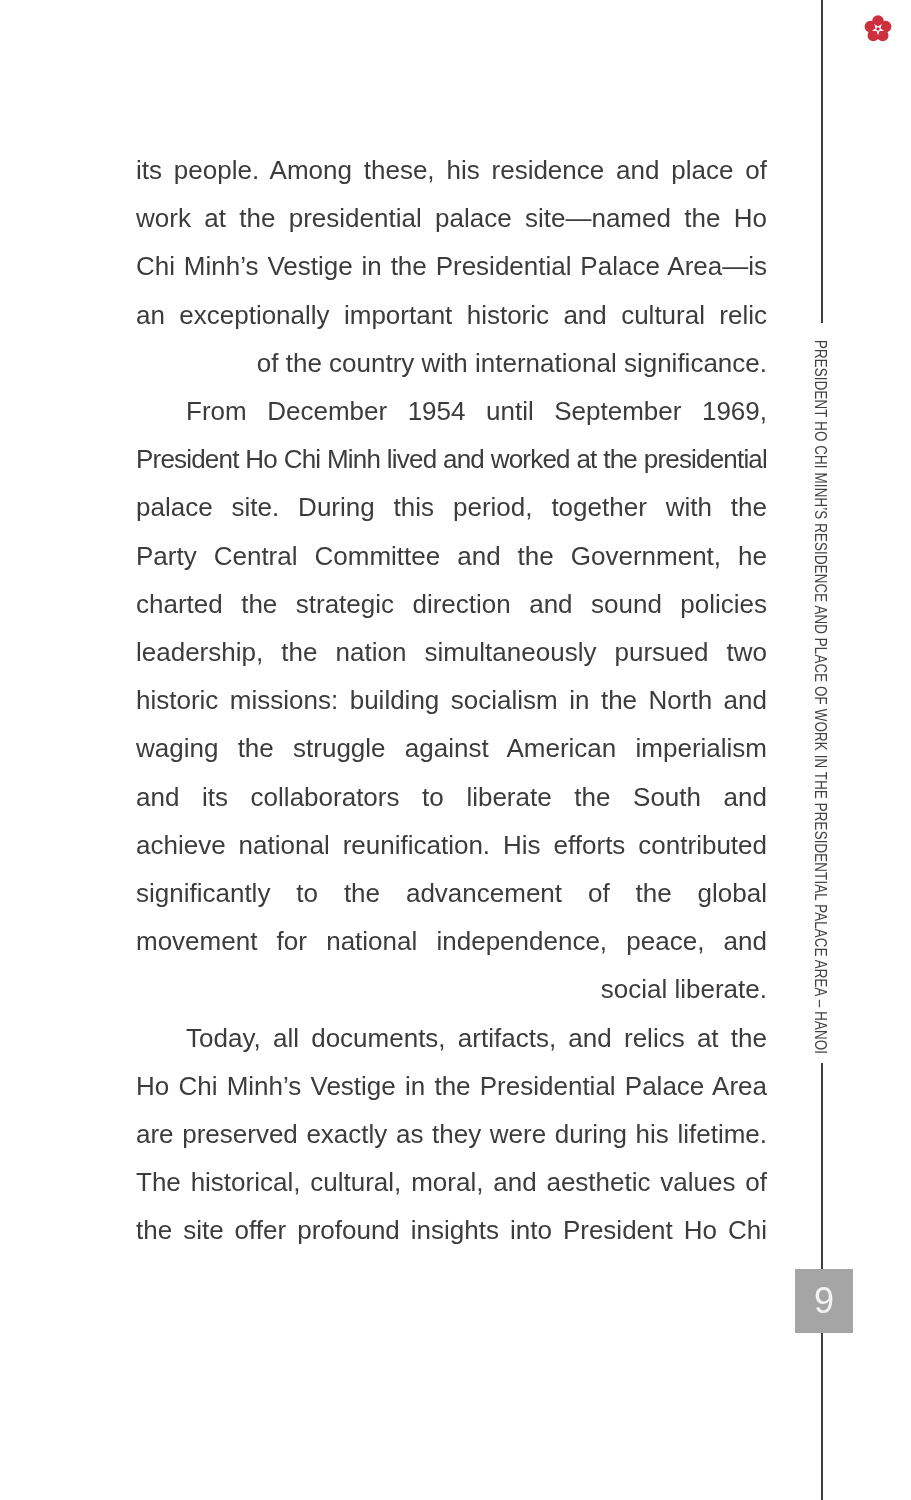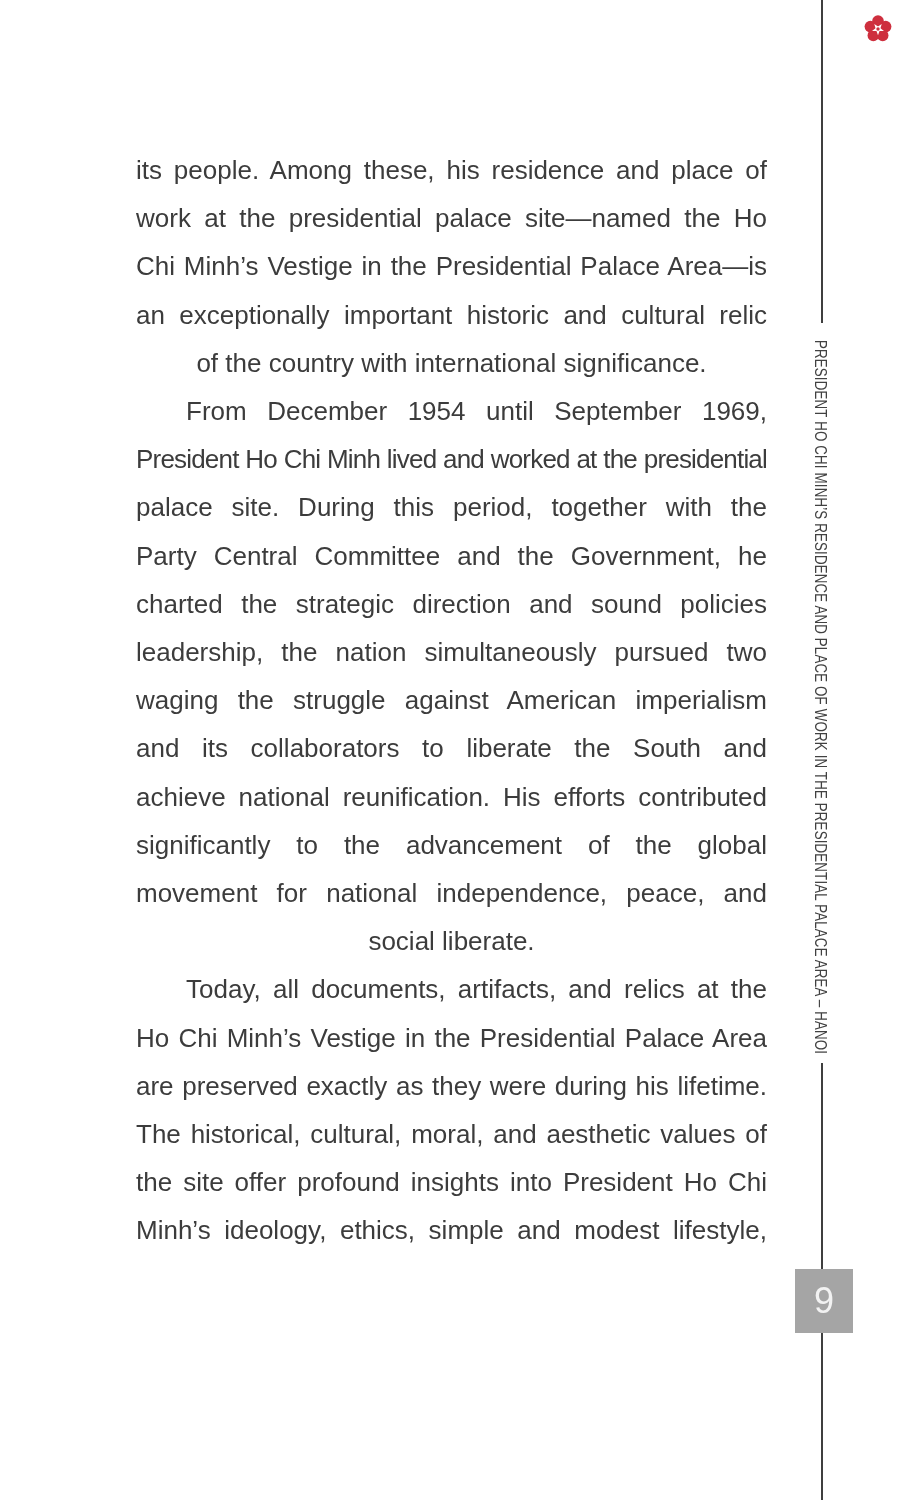--- a/index.html
+++ b/index.html
@@ -23,21 +23,21 @@
     top: 146px;
     width: 631px;
     font-size: 26px;
     line-height: 48.2px;
     color: #3c3c3c;
     font-weight: 400;
   }
   .line {
     white-space: nowrap;
     overflow: hidden;
-    text-align: center;
+    text-align: right;
   }
   .line.just {
     text-align: justify;
     text-align-last: justify;
   }
   .line.indent {
     padding-left: 50px;
   }
 
   
@@ -120,27 +120,27 @@
       <div class="line just">work at the presidential palace site—named the Ho</div>
       <div class="line just">Chi Minh’s Vestige in the Presidential Palace Area—is</div>
       <div class="line just">an exceptionally important historic and cultural relic</div>
       <div class="line">of the country with international significance.</div>
       <div class="line just indent">From December 1954 until September 1969,</div>
       <div class="line just" style="letter-spacing: -0.81px;">President Ho Chi Minh lived and worked at the presidential</div>
       <div class="line just">palace site. During this period, together with the</div>
       <div class="line just">Party Central Committee and the Government, he</div>
       <div class="line just">charted the strategic direction and sound policies</div>
       <div class="line just">leadership, the nation simultaneously pursued two</div>
+      <div class="line just">historic missions: building socialism in the North and</div>
       <div class="line just">waging the struggle against American imperialism</div>
       <div class="line just">and its collaborators to liberate the South and</div>
       <div class="line just">achieve national reunification. His efforts contributed</div>
       <div class="line just">significantly to the advancement of the global</div>
       <div class="line just">movement for national independence, peace, and</div>
       <div class="line">social liberate.</div>
       <div class="line just indent">Today, all documents, artifacts, and relics at the</div>
       <div class="line just">Ho Chi Minh’s Vestige in the Presidential Palace Area</div>
       <div class="line just">are preserved exactly as they were during his lifetime.</div>
       <div class="line just">The historical, cultural, moral, and aesthetic values of</div>
       <div class="line just">the site offer profound insights into President Ho Chi</div>
-      <div class="line just">Minh’s ideology, ethics, simple and modest lifestyle,</div>
     </div>
 
 </div>
 
 </body></html>

